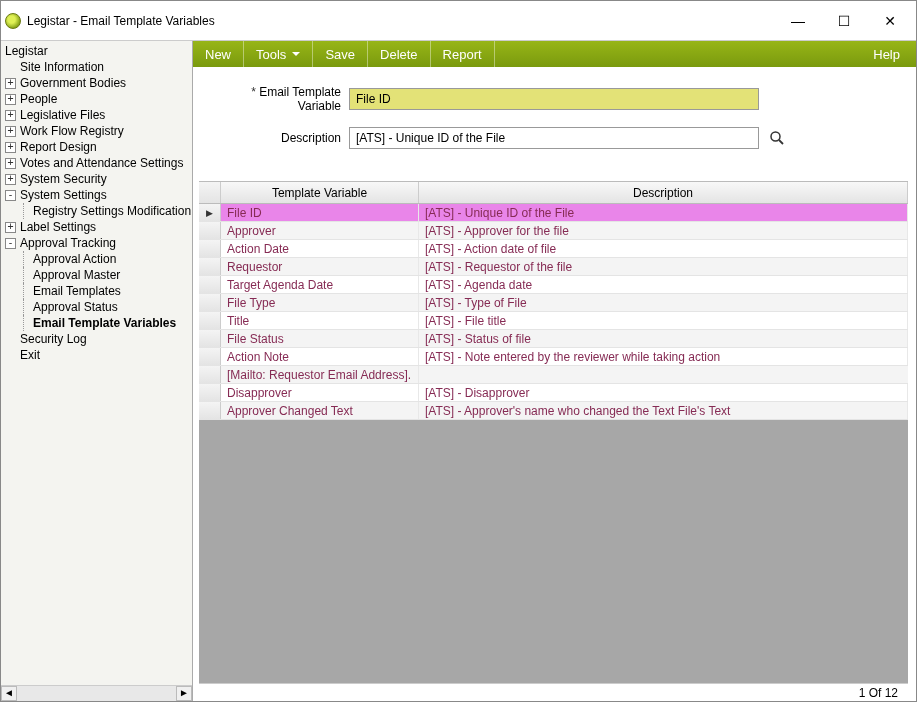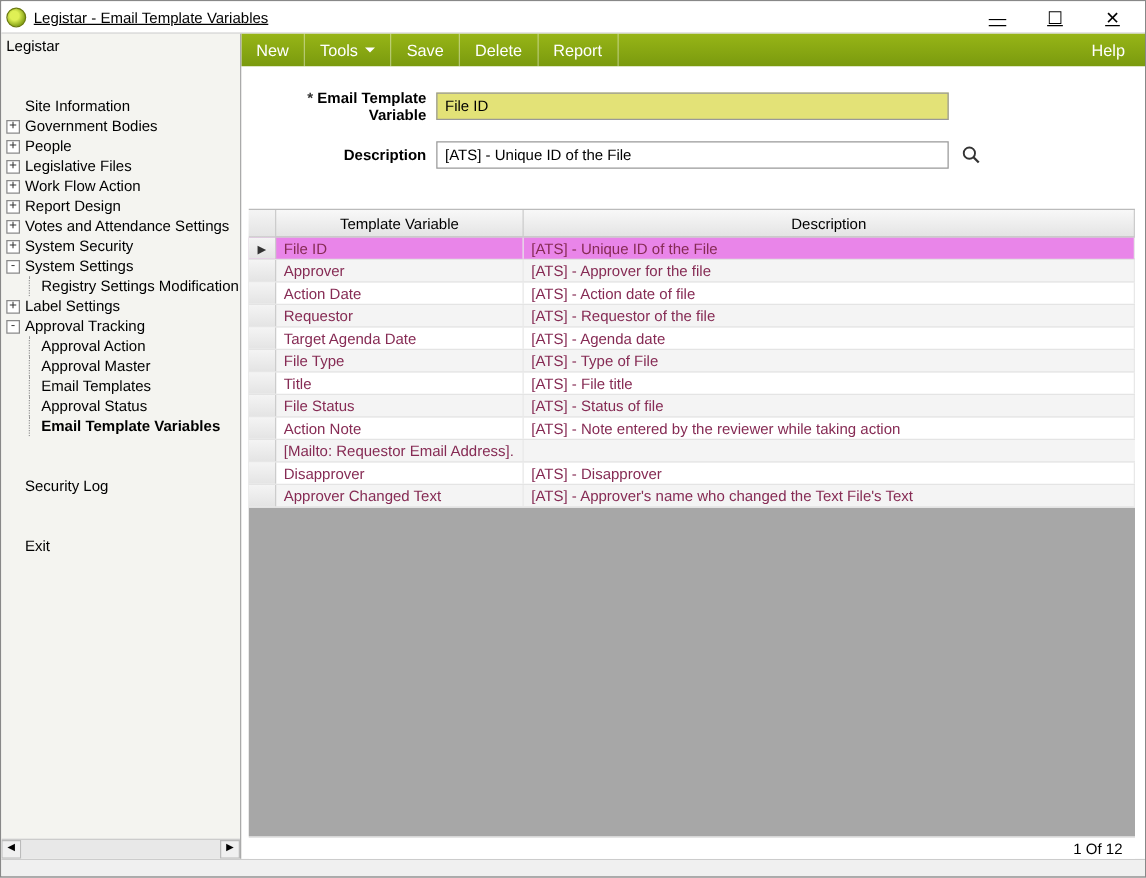--- a/index.html
+++ b/index.html
@@ -8,25 +8,24 @@
   font-size: 12px;
   background: #fff;
   width: 917px;
   height: 702px;
   overflow: hidden;
   border: 1px solid #888;
 }
 .titlebar {
   display: flex;
   align-items: center;
-  height: 26px;
+  height: 40px;
   background: #fff;
   border-bottom: 1px solid #ccc;
   padding: 0 4px;
-  text-decoration: underline;
 }
 .titlebar .app-icon {
   width: 16px; height: 16px;
   border-radius: 50%;
   background: radial-gradient(circle at 40% 40%, #dff055 30%, #8aa61a 70%);
   margin-right: 6px;
   border: 1px solid #6b7a0f;
 }
 .titlebar .title { flex: 1; font-size: 12px; }
 .titlebar .win-controls { display: flex; gap: 18px; padding-right: 8px; }
@@ -60,21 +59,21 @@
   width: 11px; height: 11px;
   border: 1px solid #888;
   display: inline-flex;
   align-items: center; justify-content: center;
   font-size: 10px; line-height: 1;
   margin-right: 4px;
   background: #fff;
   font-family: monospace;
   color: #333;
 }
-.tree-item.no-expander { padding-left: 19px; margin-top: 32px; }
+.tree-item.no-expander { padding-left: 19px; }
 .tree-child {
   padding-left: 32px;
   font-size: 12px;
   cursor: pointer;
   white-space: nowrap;
   overflow: hidden;
   line-height: 16px;
   position: relative;
 }
 .tree-child::before {
@@ -132,21 +131,20 @@
 .toolbar .spacer { flex: 1; }
 .toolbar .help { padding: 0 16px; display:flex; align-items:center; cursor:pointer; }
 
 .form-area { padding: 18px 16px 12px 16px; }
 .form-row { display: flex; align-items: center; margin-bottom: 14px; }
 .form-row label {
   width: 140px;
   text-align: right;
   padding-right: 8px;
   font-size: 12px;
-  font-weight: bold;
 }
 .form-row .req { color: #333; }
 .form-row input {
   height: 22px;
   border: 1px solid #999;
   padding: 2px 6px;
   font-size: 12px;
   font-family: inherit;
 }
 .form-row input.highlight {
@@ -257,21 +255,21 @@
         <div class="tree-item">
           <span class="expander">+</span>
           <span>People</span>
         </div>
         <div class="tree-item">
           <span class="expander">+</span>
           <span>Legislative Files</span>
         </div>
         <div class="tree-item">
           <span class="expander">+</span>
-          <span>Work Flow Action</span>
+          <span>Work Flow Registry</span>
         </div>
         <div class="tree-item">
           <span class="expander">+</span>
           <span>Report Design</span>
         </div>
         <div class="tree-item">
           <span class="expander">+</span>
           <span>Votes and Attendance Settings</span>
         </div>
         <div class="tree-item">

